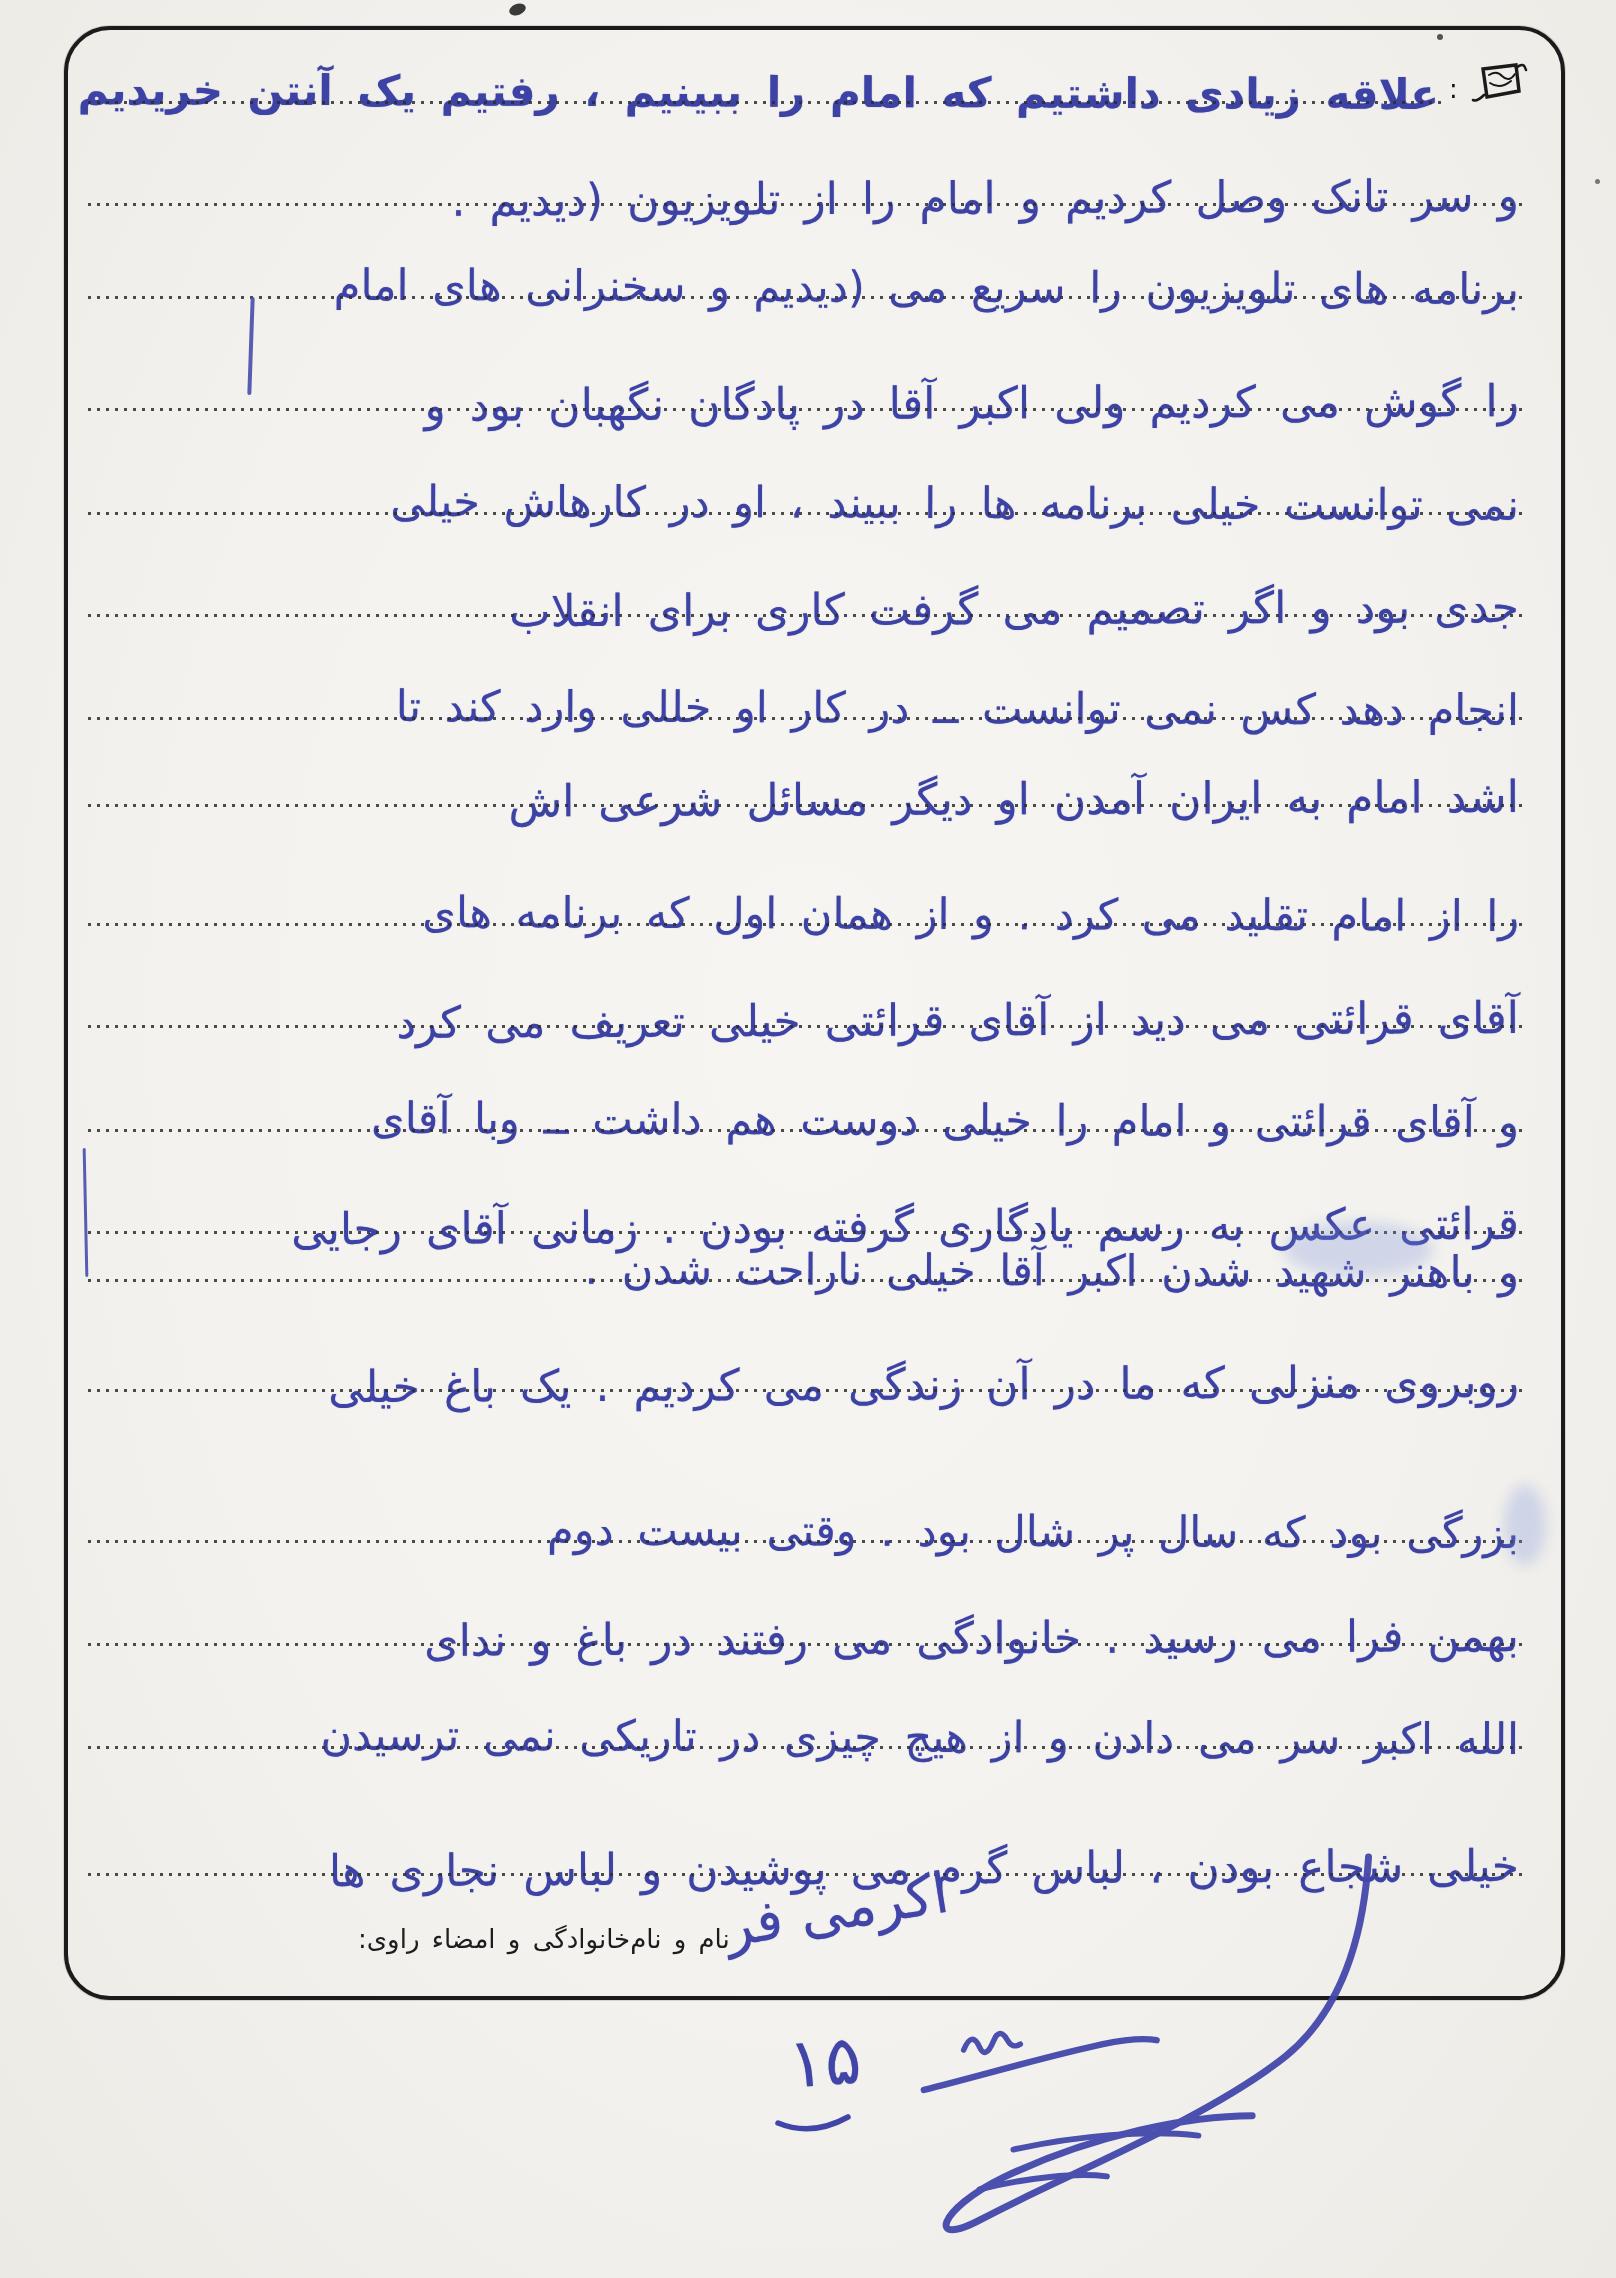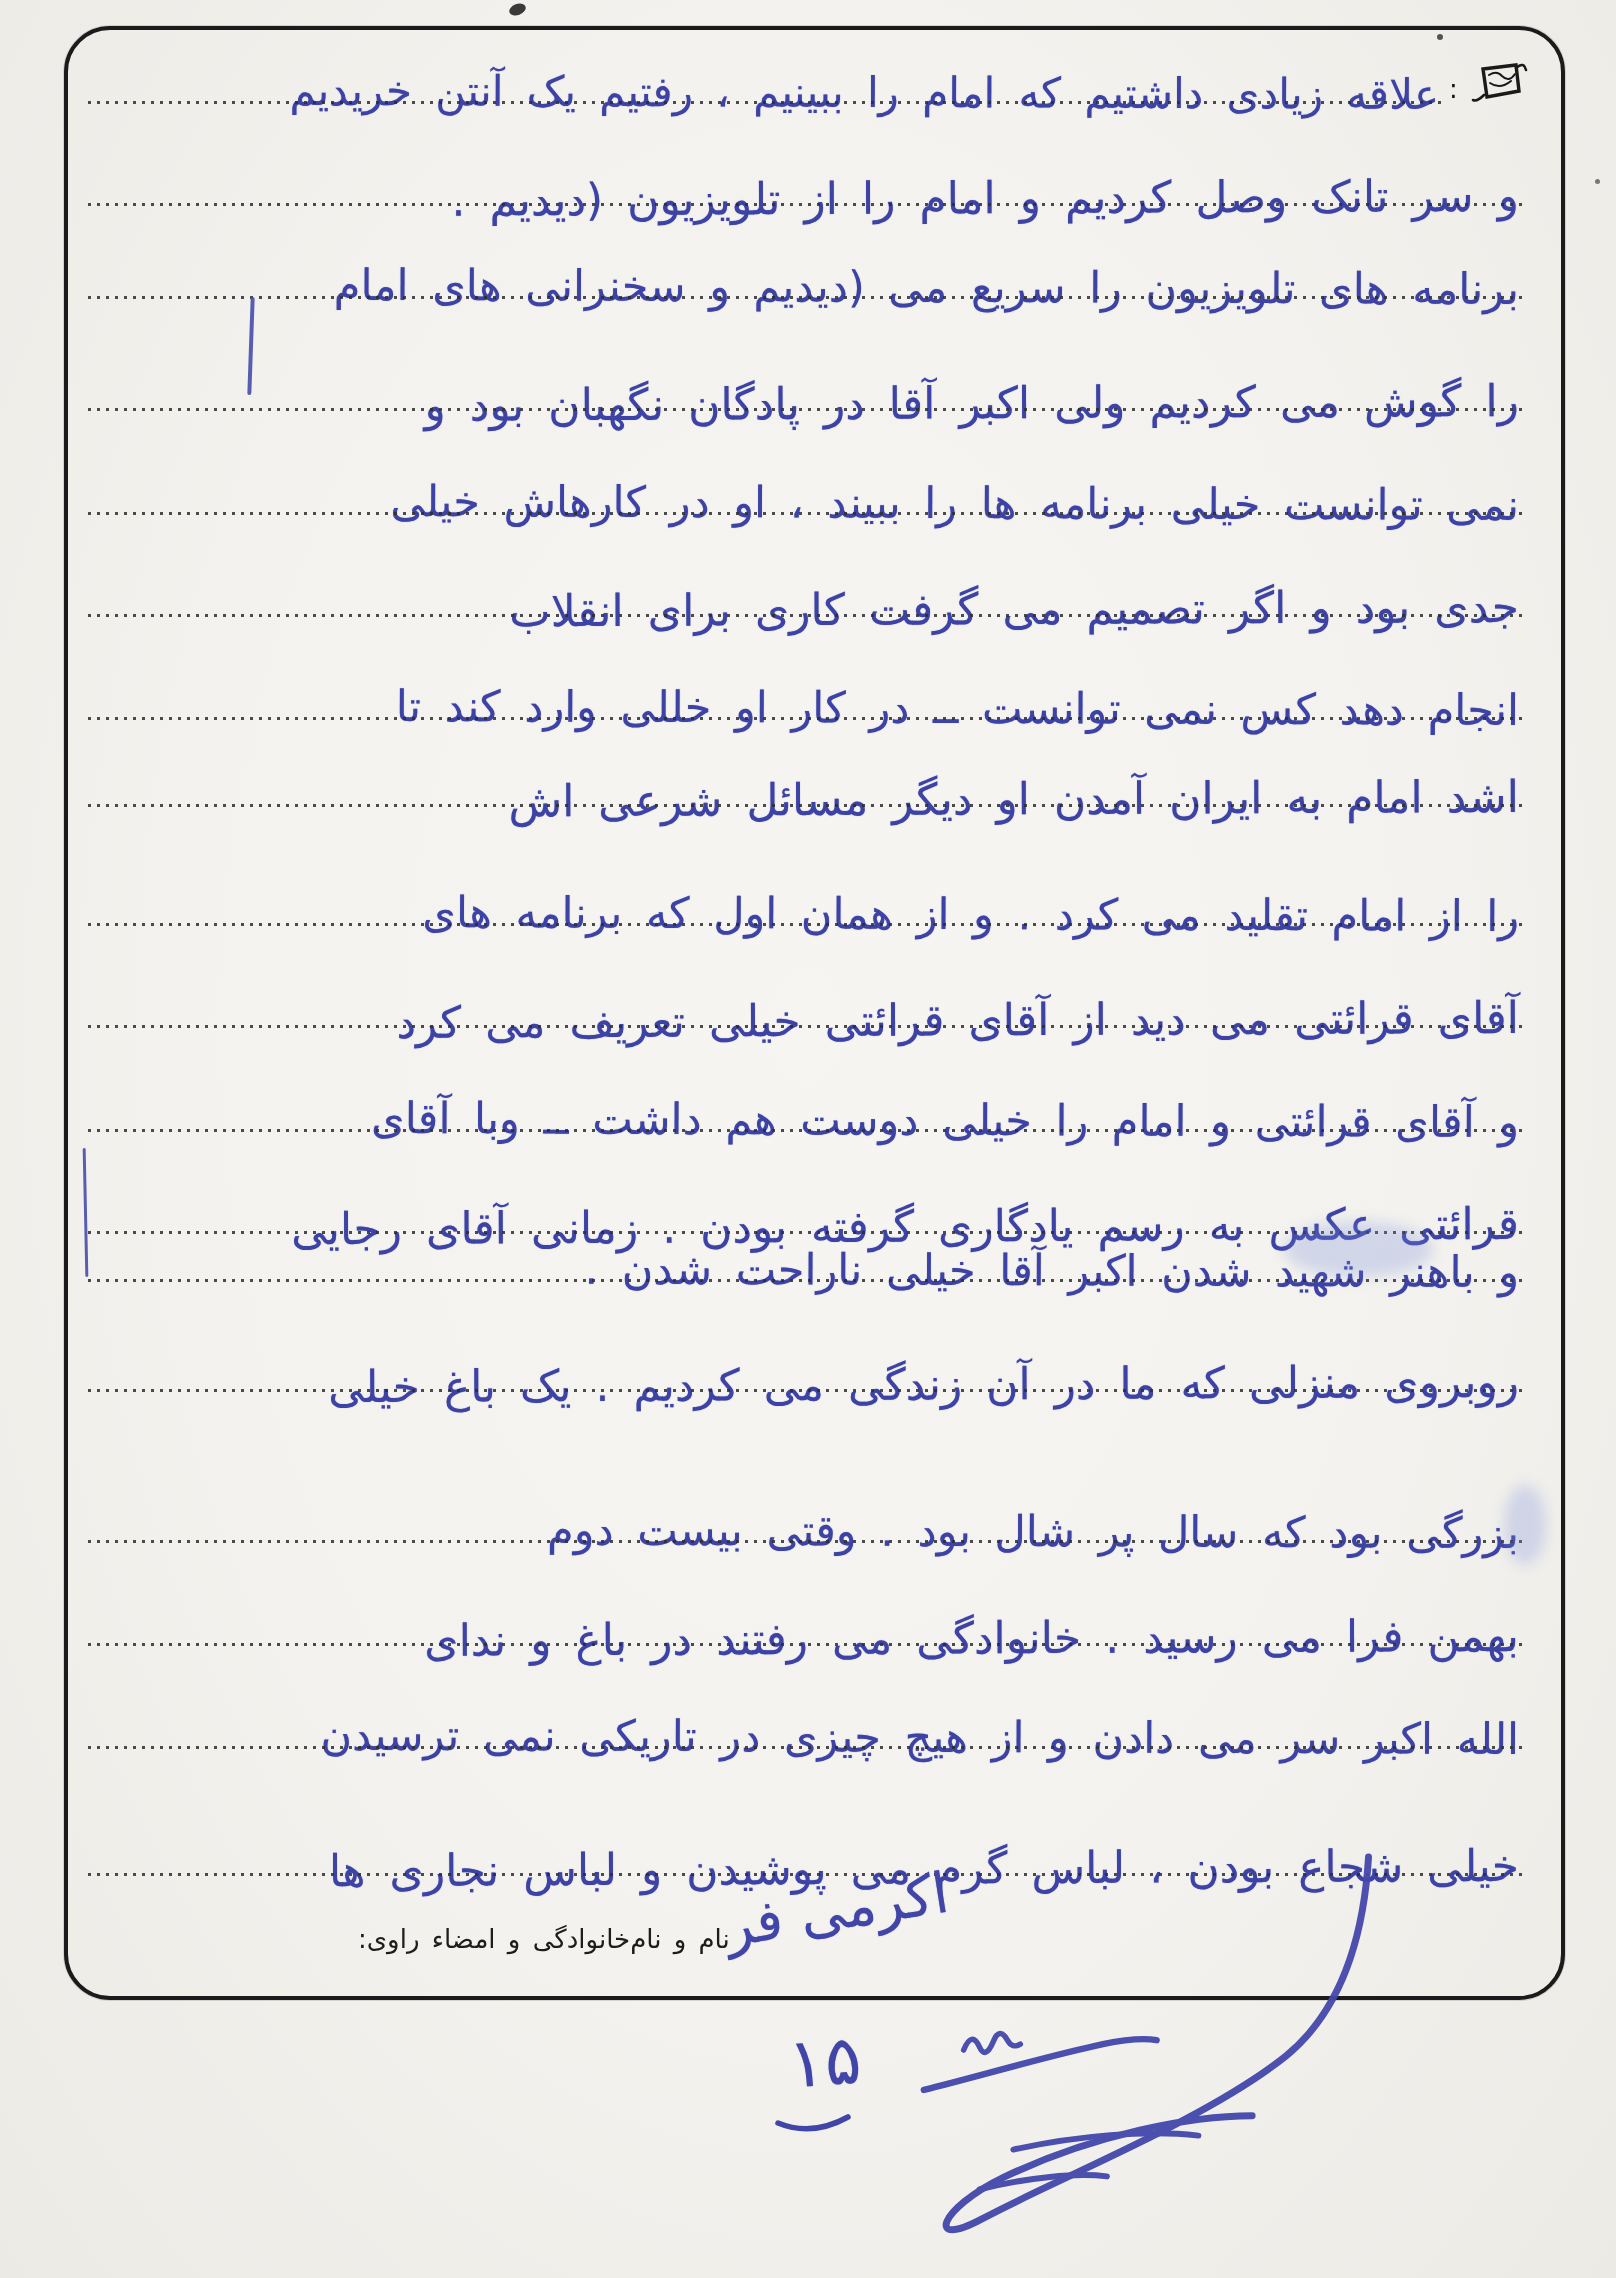--- a/index.html
+++ b/index.html
@@ -14,21 +14,21 @@
     position:absolute;left:64px;top:26px;width:1493px;height:1966px;
     border:4px solid #1b1b1b;border-radius:46px;
     box-shadow:0 0 0 1px rgba(0,0,0,.12);
   }
   .ruleline{position:absolute;left:88px;width:1437px;height:76px;}
   .ruleline .dots{
     position:absolute;left:0;right:0;bottom:0;height:3px;
     background:repeating-linear-gradient(to right,#2d2d2d 0 3px,transparent 3px 9px);
     opacity:.85;
   }
-  .ruleline.first{width:1353px;}
+  .ruleline.first{width:1353px;font-weight:bold;}
   .hw{
     position:absolute;right:6px;left:-40px;bottom:-14px;
     direction:rtl;text-align:right;white-space:nowrap;overflow:visible;
     font-size:44px;line-height:1.1;color:#3d42a5;
     word-spacing:10px;
     text-shadow:0 0 1px rgba(61,66,165,.55);
     transform:rotate(-.25deg);transform-origin:right bottom;
   }
   .ruleline:nth-child(odd) .hw{transform:rotate(.2deg);font-size:43px;}
   .ruleline.first .hw{right:2px;font-size:42px;}

